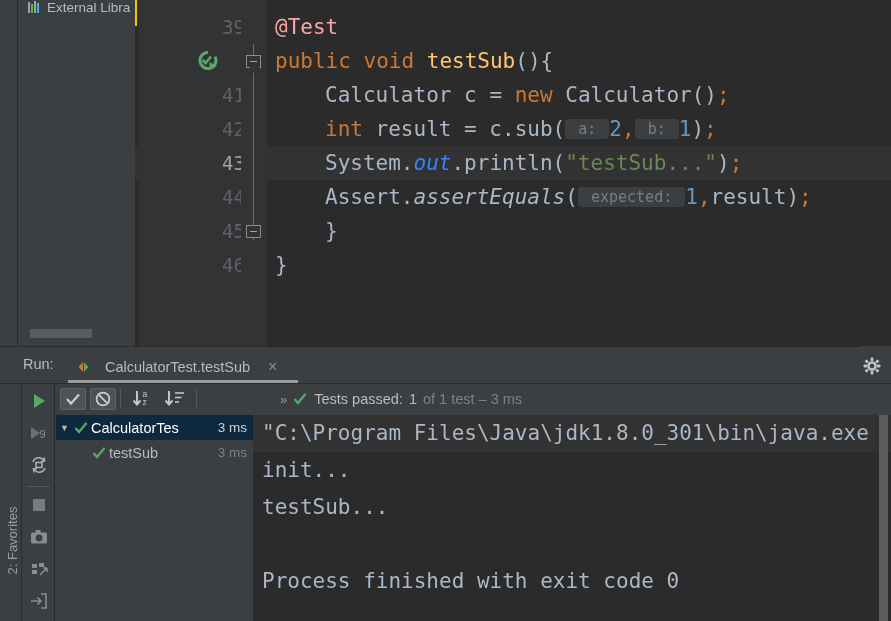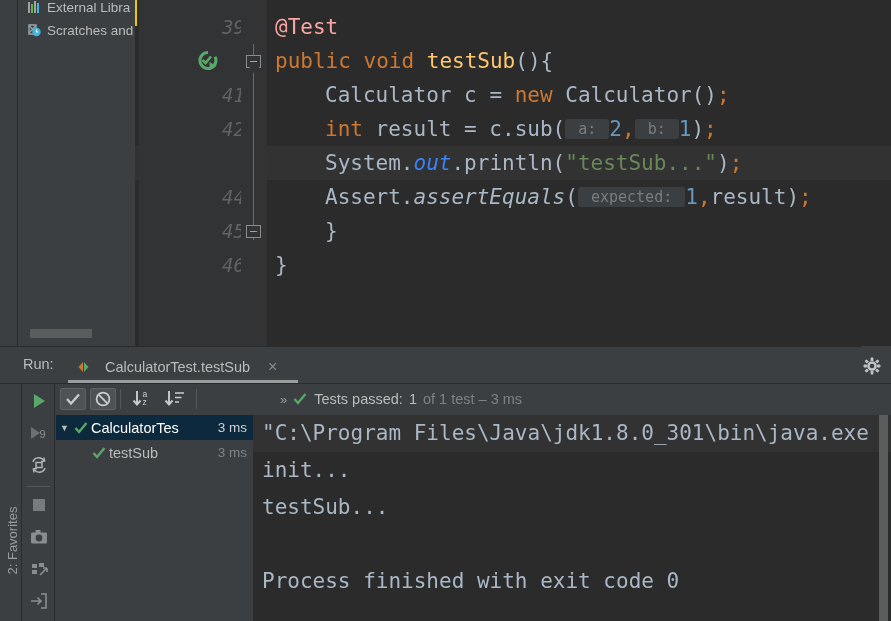--- a/index.html
+++ b/index.html
@@ -39,21 +39,20 @@
   .editor {
     position: absolute; left: 135px; top: 0; right: 0; height: 346px;
     background: #2b2b2b; overflow: hidden;
   }
   .ed-leftmark {
     position: absolute; left: 0; top: 0; width: 2px; height: 26px; background: #f0c800;
   }
   .gutter {
     position: absolute; left: 4px; top: 0; width: 106px; height: 100%;
     background: #313335;
-    font-style: italic;
   }
   .fold-col {
     position: absolute; left: 106px; top: 0; width: 26px; height: 100%;
     background: #313335; border-right: 0;
   }
   .fold-line {
     position: absolute; left: 12px; top: 44px; width: 1px; height: 196px; background: #6a6d6f;
   }
   .code-area { position: absolute; left: 132px; top: 0; right: 0; height: 100%; }
 
@@ -208,31 +207,20 @@
           <svg width="15" height="14" viewBox="0 0 15 14">
             <rect x="1" y="2" width="2" height="11" fill="#a0a0a0"></rect>
             <rect x="4" y="4" width="2" height="9" fill="#62b543"></rect>
             <rect x="7" y="1" width="2" height="12" fill="#9aa7b0"></rect>
             <rect x="10" y="3" width="2" height="10" fill="#40b6e0"></rect>
           </svg>
         </span>
         <span class="proj-label">External Libra</span>
       </div>
 
-      <div class="proj-row">
-        <span class="icon-scratch">
-          <svg width="15" height="14" viewBox="0 0 15 14">
-            <path d="M2 2 L9 2 L9 11 L2 11 Z" fill="none" stroke="#9aa7b0" stroke-width="1.4"></path>
-            <path d="M2.5 3 L8.5 9.5 M8.5 3 L2.5 9.5" stroke="#9aa7b0" stroke-width="1.2"></path>
-            <circle cx="9.5" cy="9" r="4.2" fill="#40b6e0"></circle>
-            <path d="M9.5 6.6 L9.5 9 L11.2 9" stroke="#ffffff" stroke-width="1.1" fill="none"></path>
-          </svg>
-        </span>
-        <span class="proj-label">Scratches and</span>
-      </div>
 
     </div>
     <div class="proj-hscroll"></div>
   </div>
 
   <div class="editor">
     <div class="ed-leftmark"></div>
     <div class="row-hl" style="top: 146px; left: 0px; width: 891px;"></div>
       <div class="gutter">
         <div class="ln-row" style="top: 10px;">
@@ -243,20 +231,23 @@
             <path d="M11 2.5 a8 8 0 1 0 7 4.2" stroke="#59a869" stroke-width="3" fill="none"></path>
             <path d="M5.5 10 L8.5 13 L14 6.5" stroke="#59a869" stroke-width="2.6" fill="none"></path>
             <path d="M12.5 12 L19.5 16 L12.5 20 Z" fill="#59a869"></path>
           </svg>
         </div>
         <div class="ln-row" style="top: 78px;">
           <div class="ln-num">41</div>
         </div>
         <div class="ln-row" style="top: 112px;">
           <div class="ln-num">42</div>
+        </div>
+        <div class="ln-row current" style="top: 146px;">
+          <div class="ln-num">43</div>
         </div>
         <div class="ln-row" style="top: 180px;">
           <div class="ln-num">44</div>
         </div>
         <div class="ln-row" style="top: 214px;">
           <div class="ln-num">45</div>
         </div>
         <div class="ln-row" style="top: 248px;">
           <div class="ln-num">46</div>
         </div>

